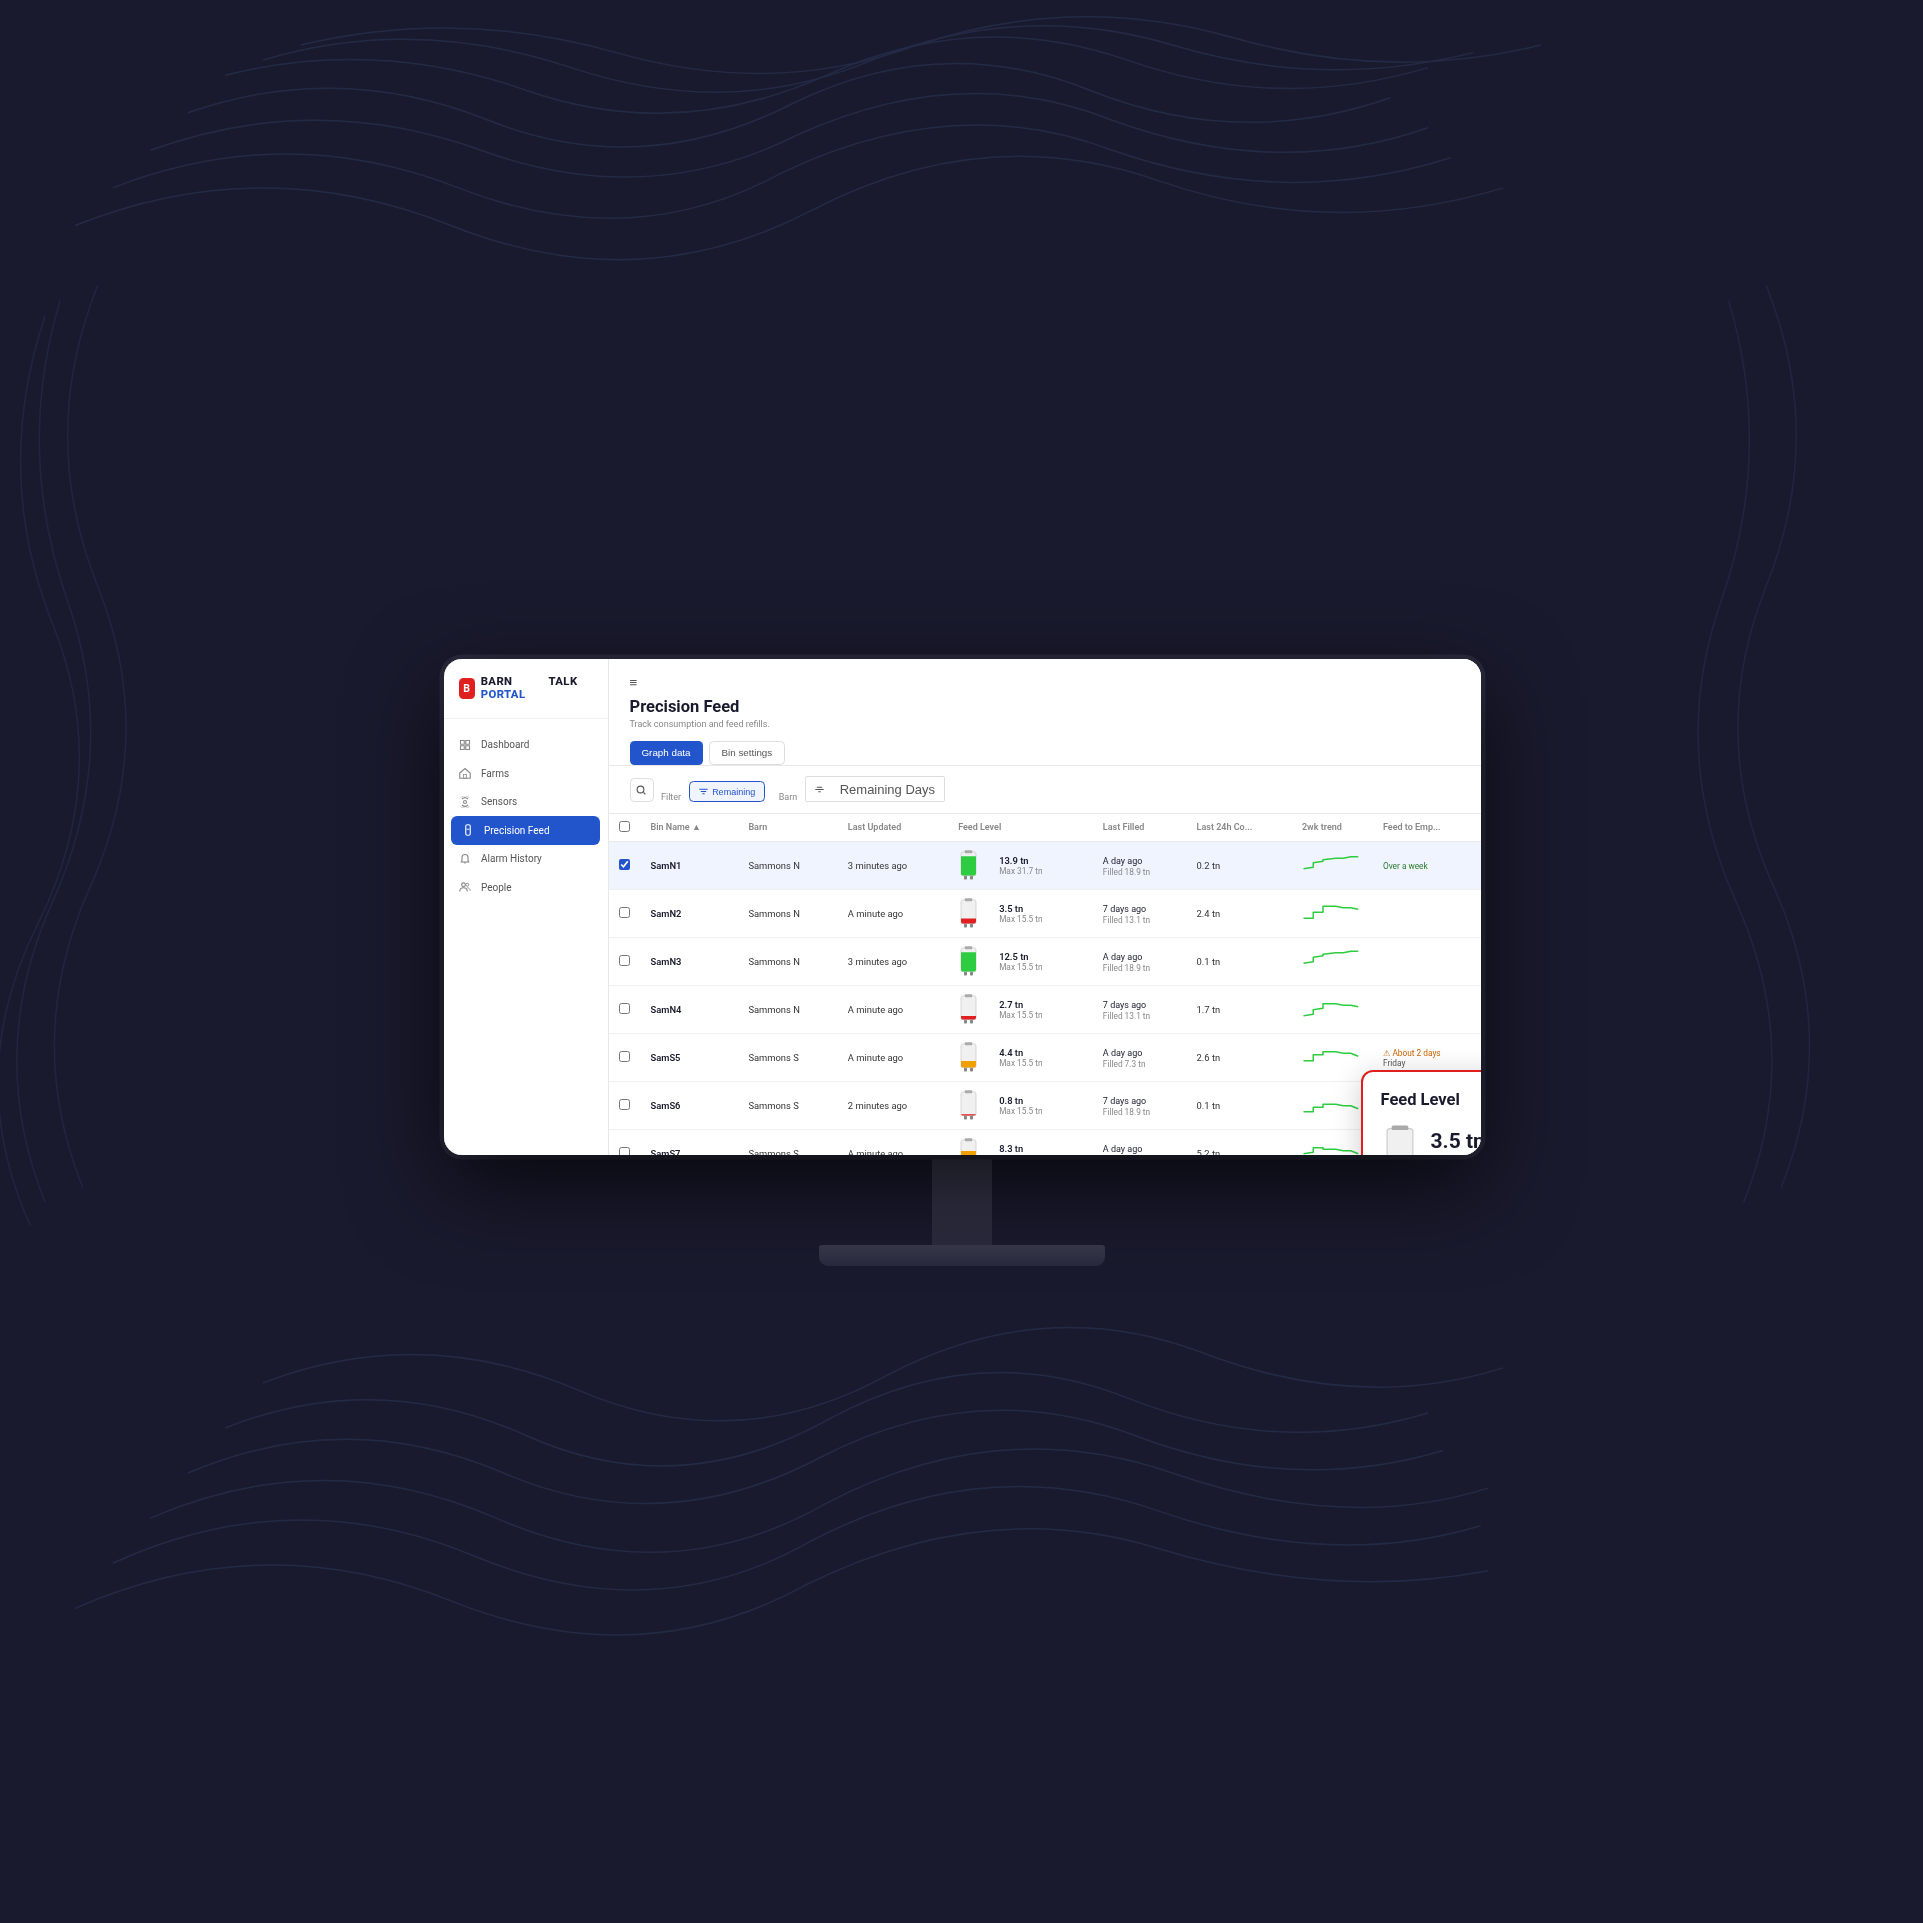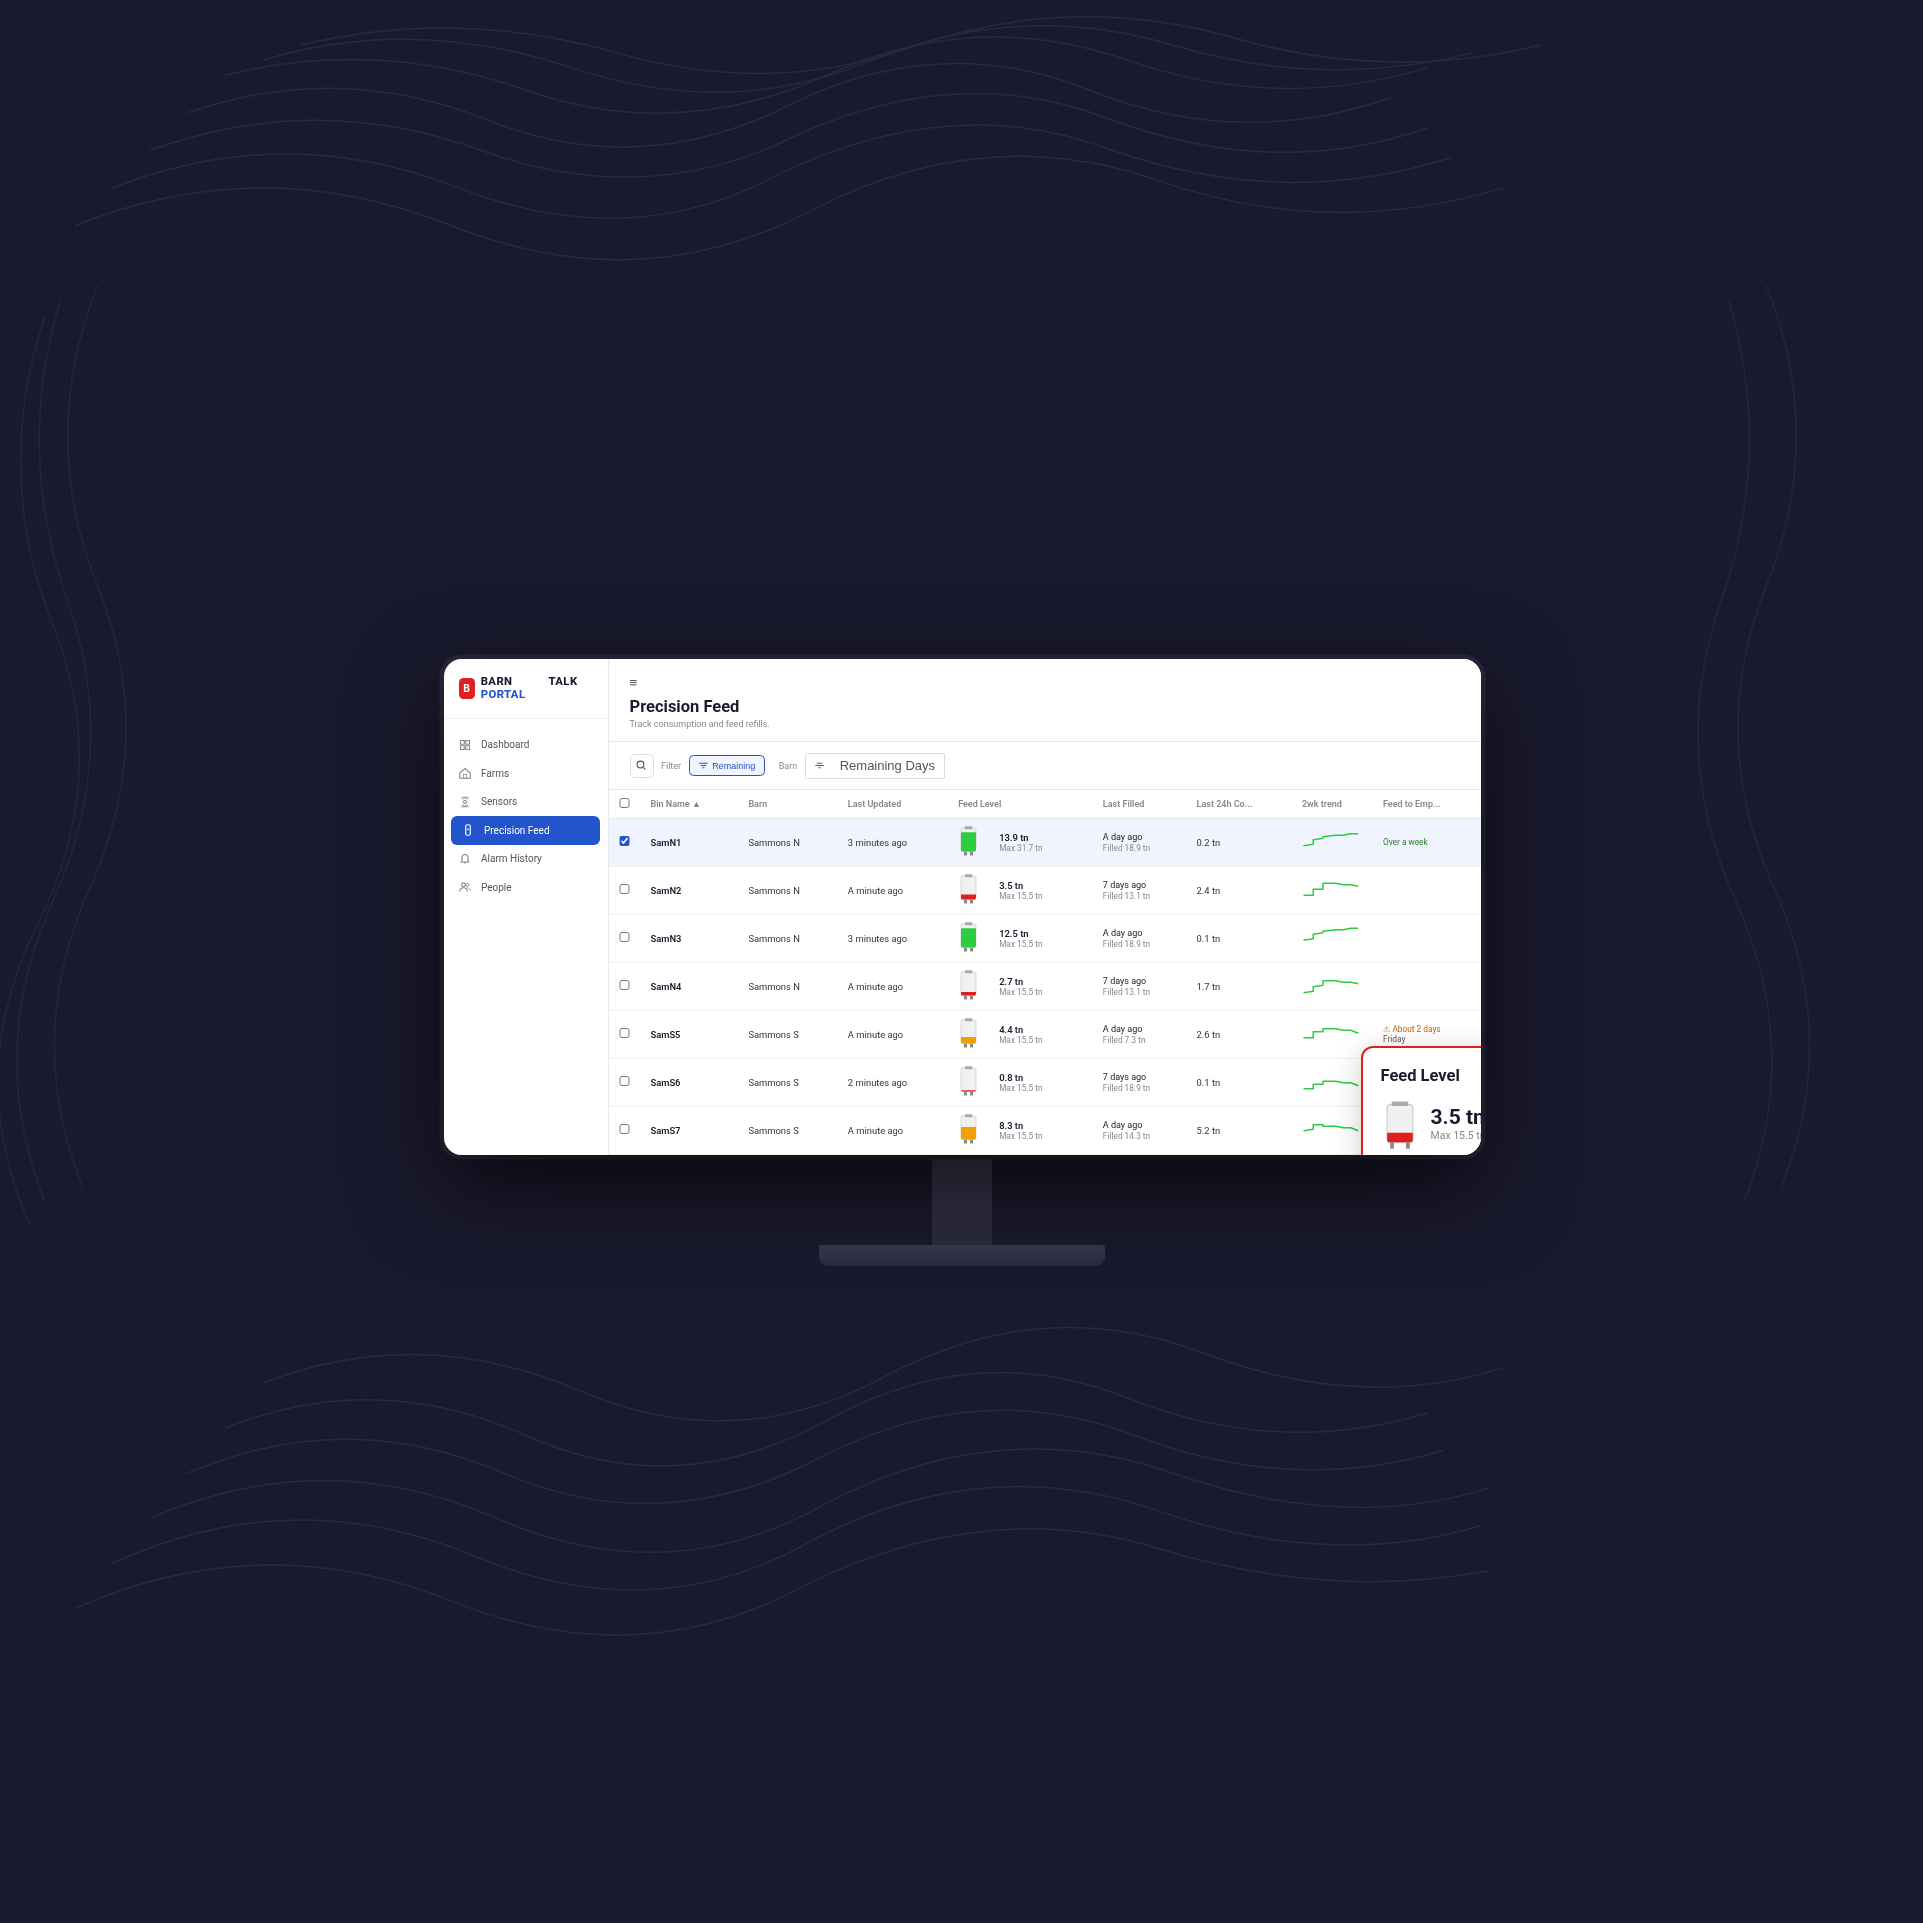--- a/index.html
+++ b/index.html
@@ -204,21 +204,21 @@
 
     .tab-btn.inactive {
       background: white;
       color: #555;
       border: 0.8px solid #ddd;
     }
 
     
     .toolbar {
       display: flex;
-      align-items: center;
+      align-items: flex-end;
       padding: 10.5px 21px;
       background: #fff;
       border-bottom: 0.8px solid #e8e8e8;
       gap: 7.5px;
     }
 
     .search-icon-btn {
       width: 24px;
       height: 24px;
       display: flex;
@@ -524,20 +524,24 @@
             <span>People</span>
           </div>
         </nav>
       </aside>
 
       <main class="main-content">
         <div class="main-header">
           <div class="hamburger">≡</div>
           <h1 class="page-title">Precision Feed</h1>
           <p class="page-subtitle">Track consumption and feed refills.</p>
+          <div class="header-tabs">
+            <button class="tab-btn active">Graph data</button>
+            <button class="tab-btn inactive">Bin settings</button>
+          </div>
         </div>
 
         <div class="toolbar">
           <button class="search-icon-btn">
             <svg width="10.5" height="10.5" viewBox="0 0 14 14" fill="none">
               <circle cx="6" cy="6" r="4.5" stroke="#555" stroke-width="1.5"></circle>
               <path d="M10 10l2.5 2.5" stroke="#555" stroke-width="1.5"></path>
             </svg>
           </button>
           <span class="filter-label">Filter</span>

